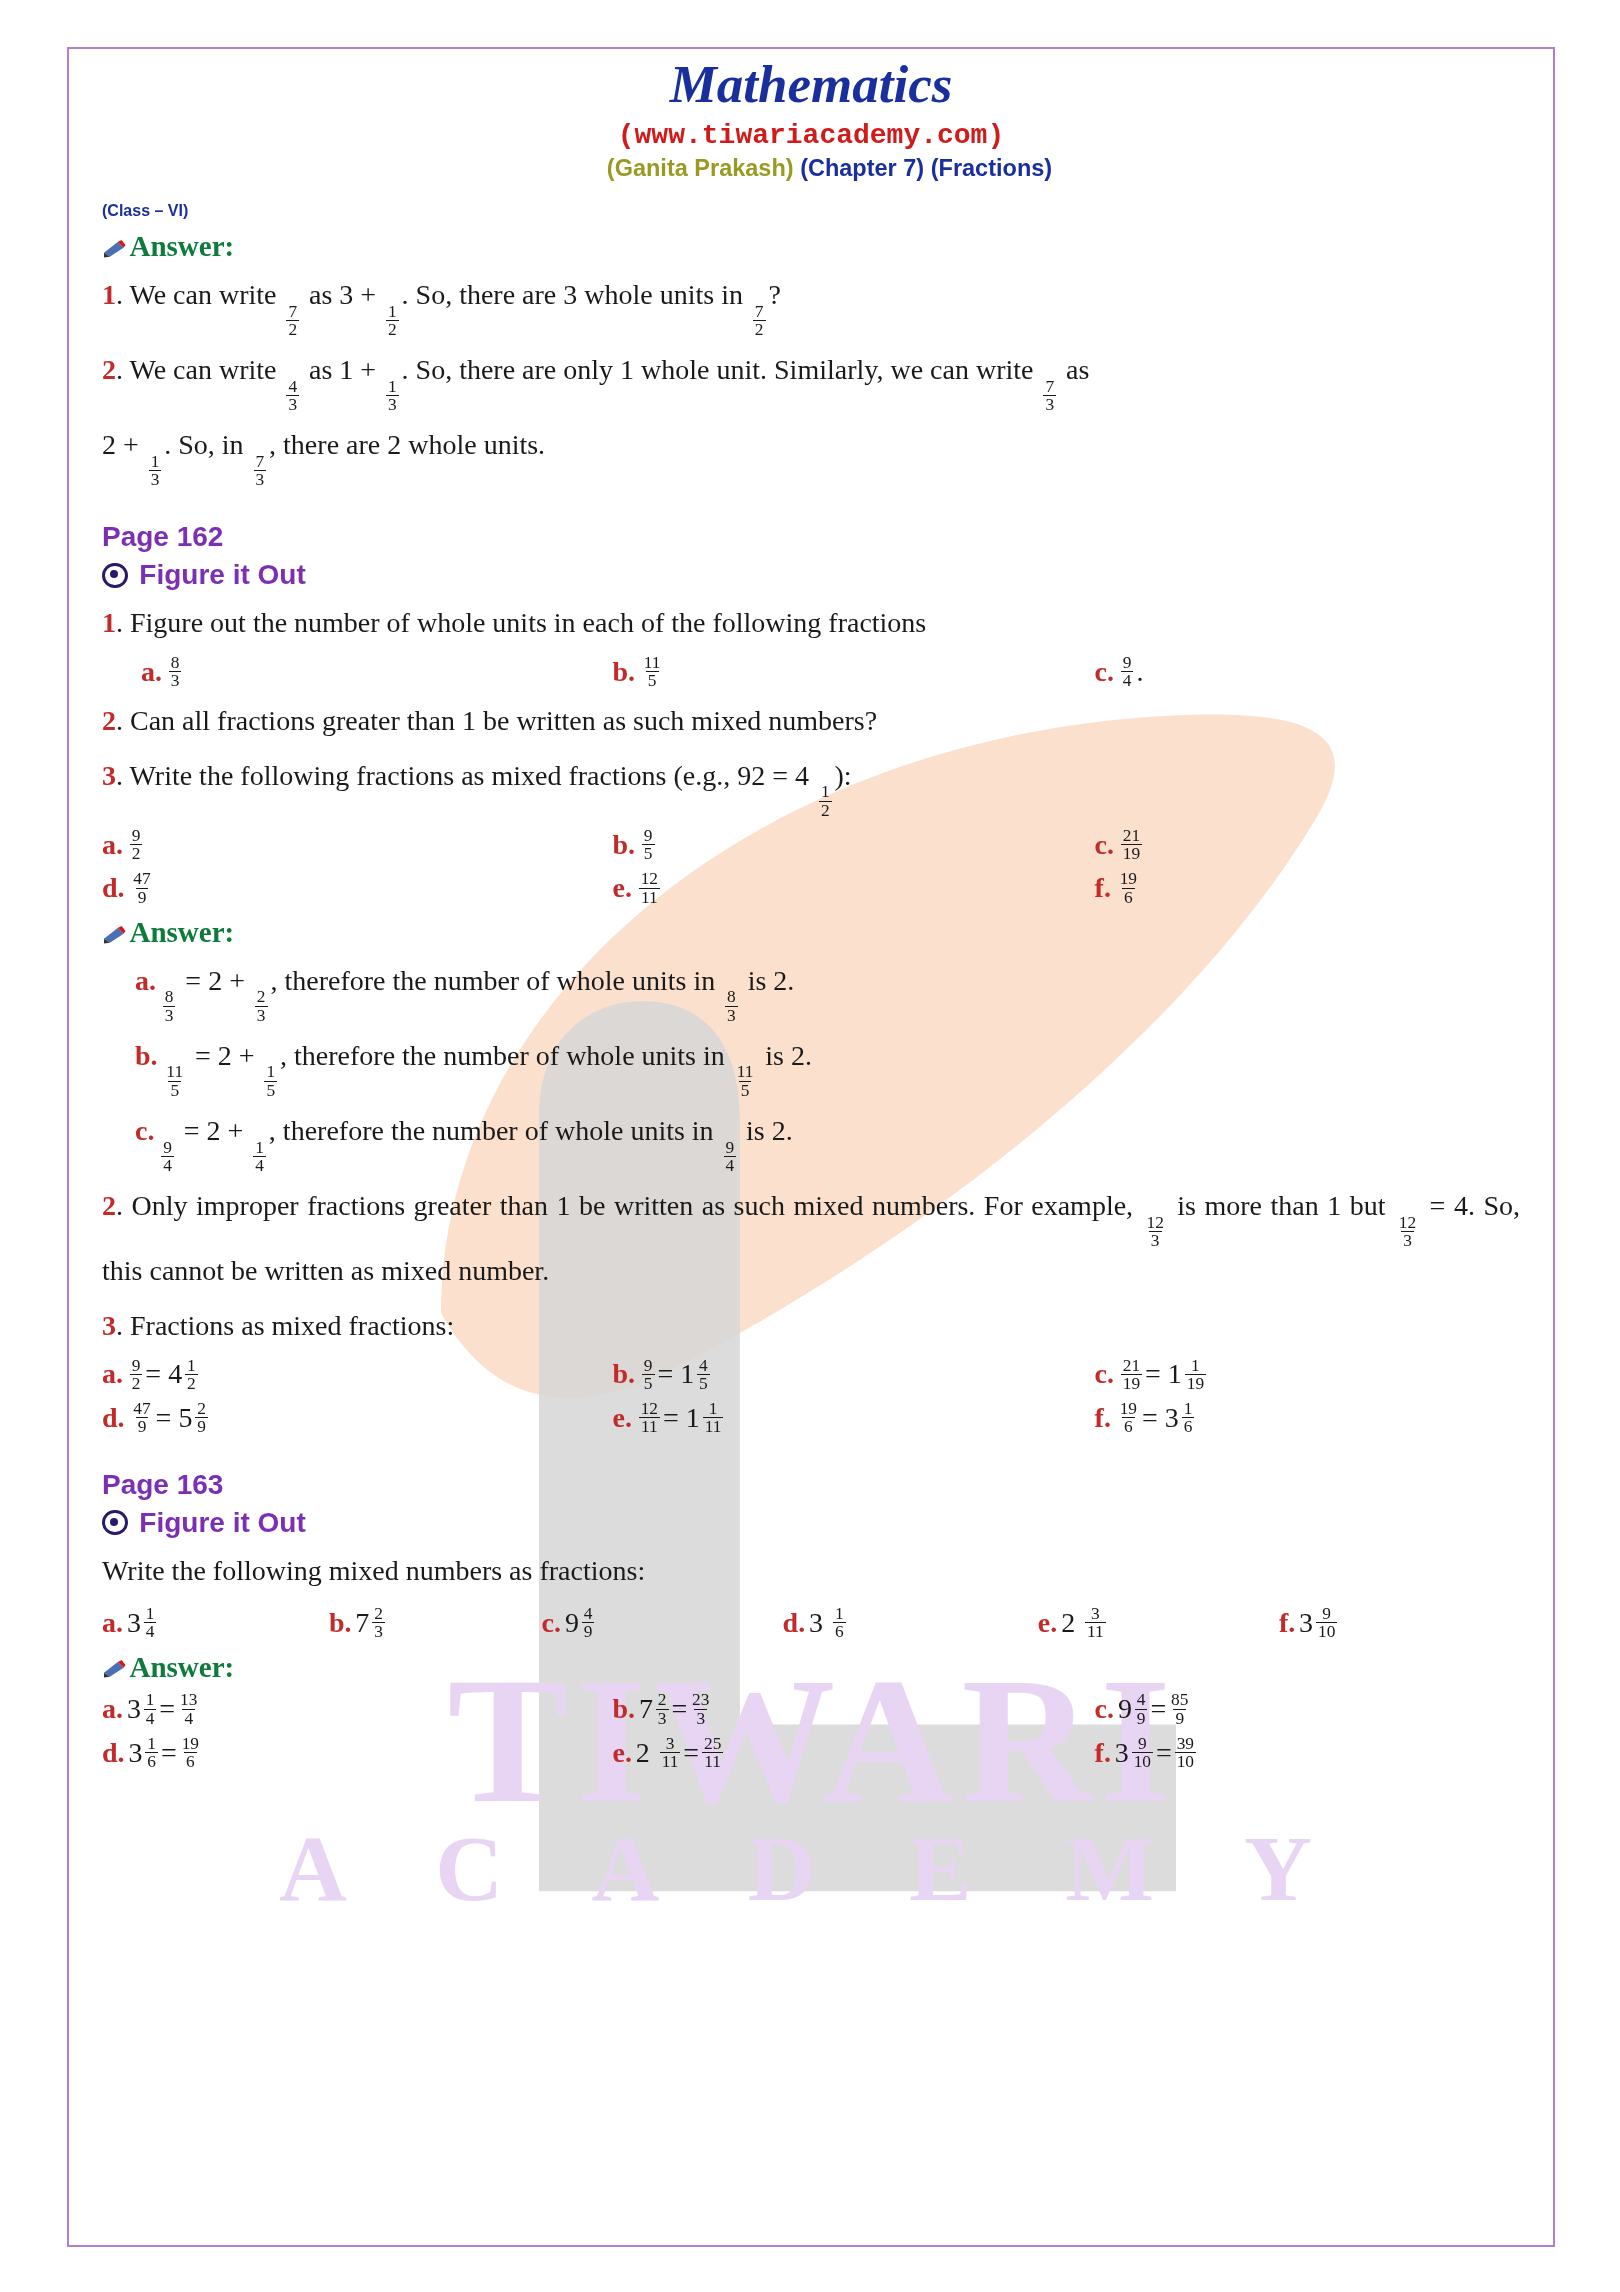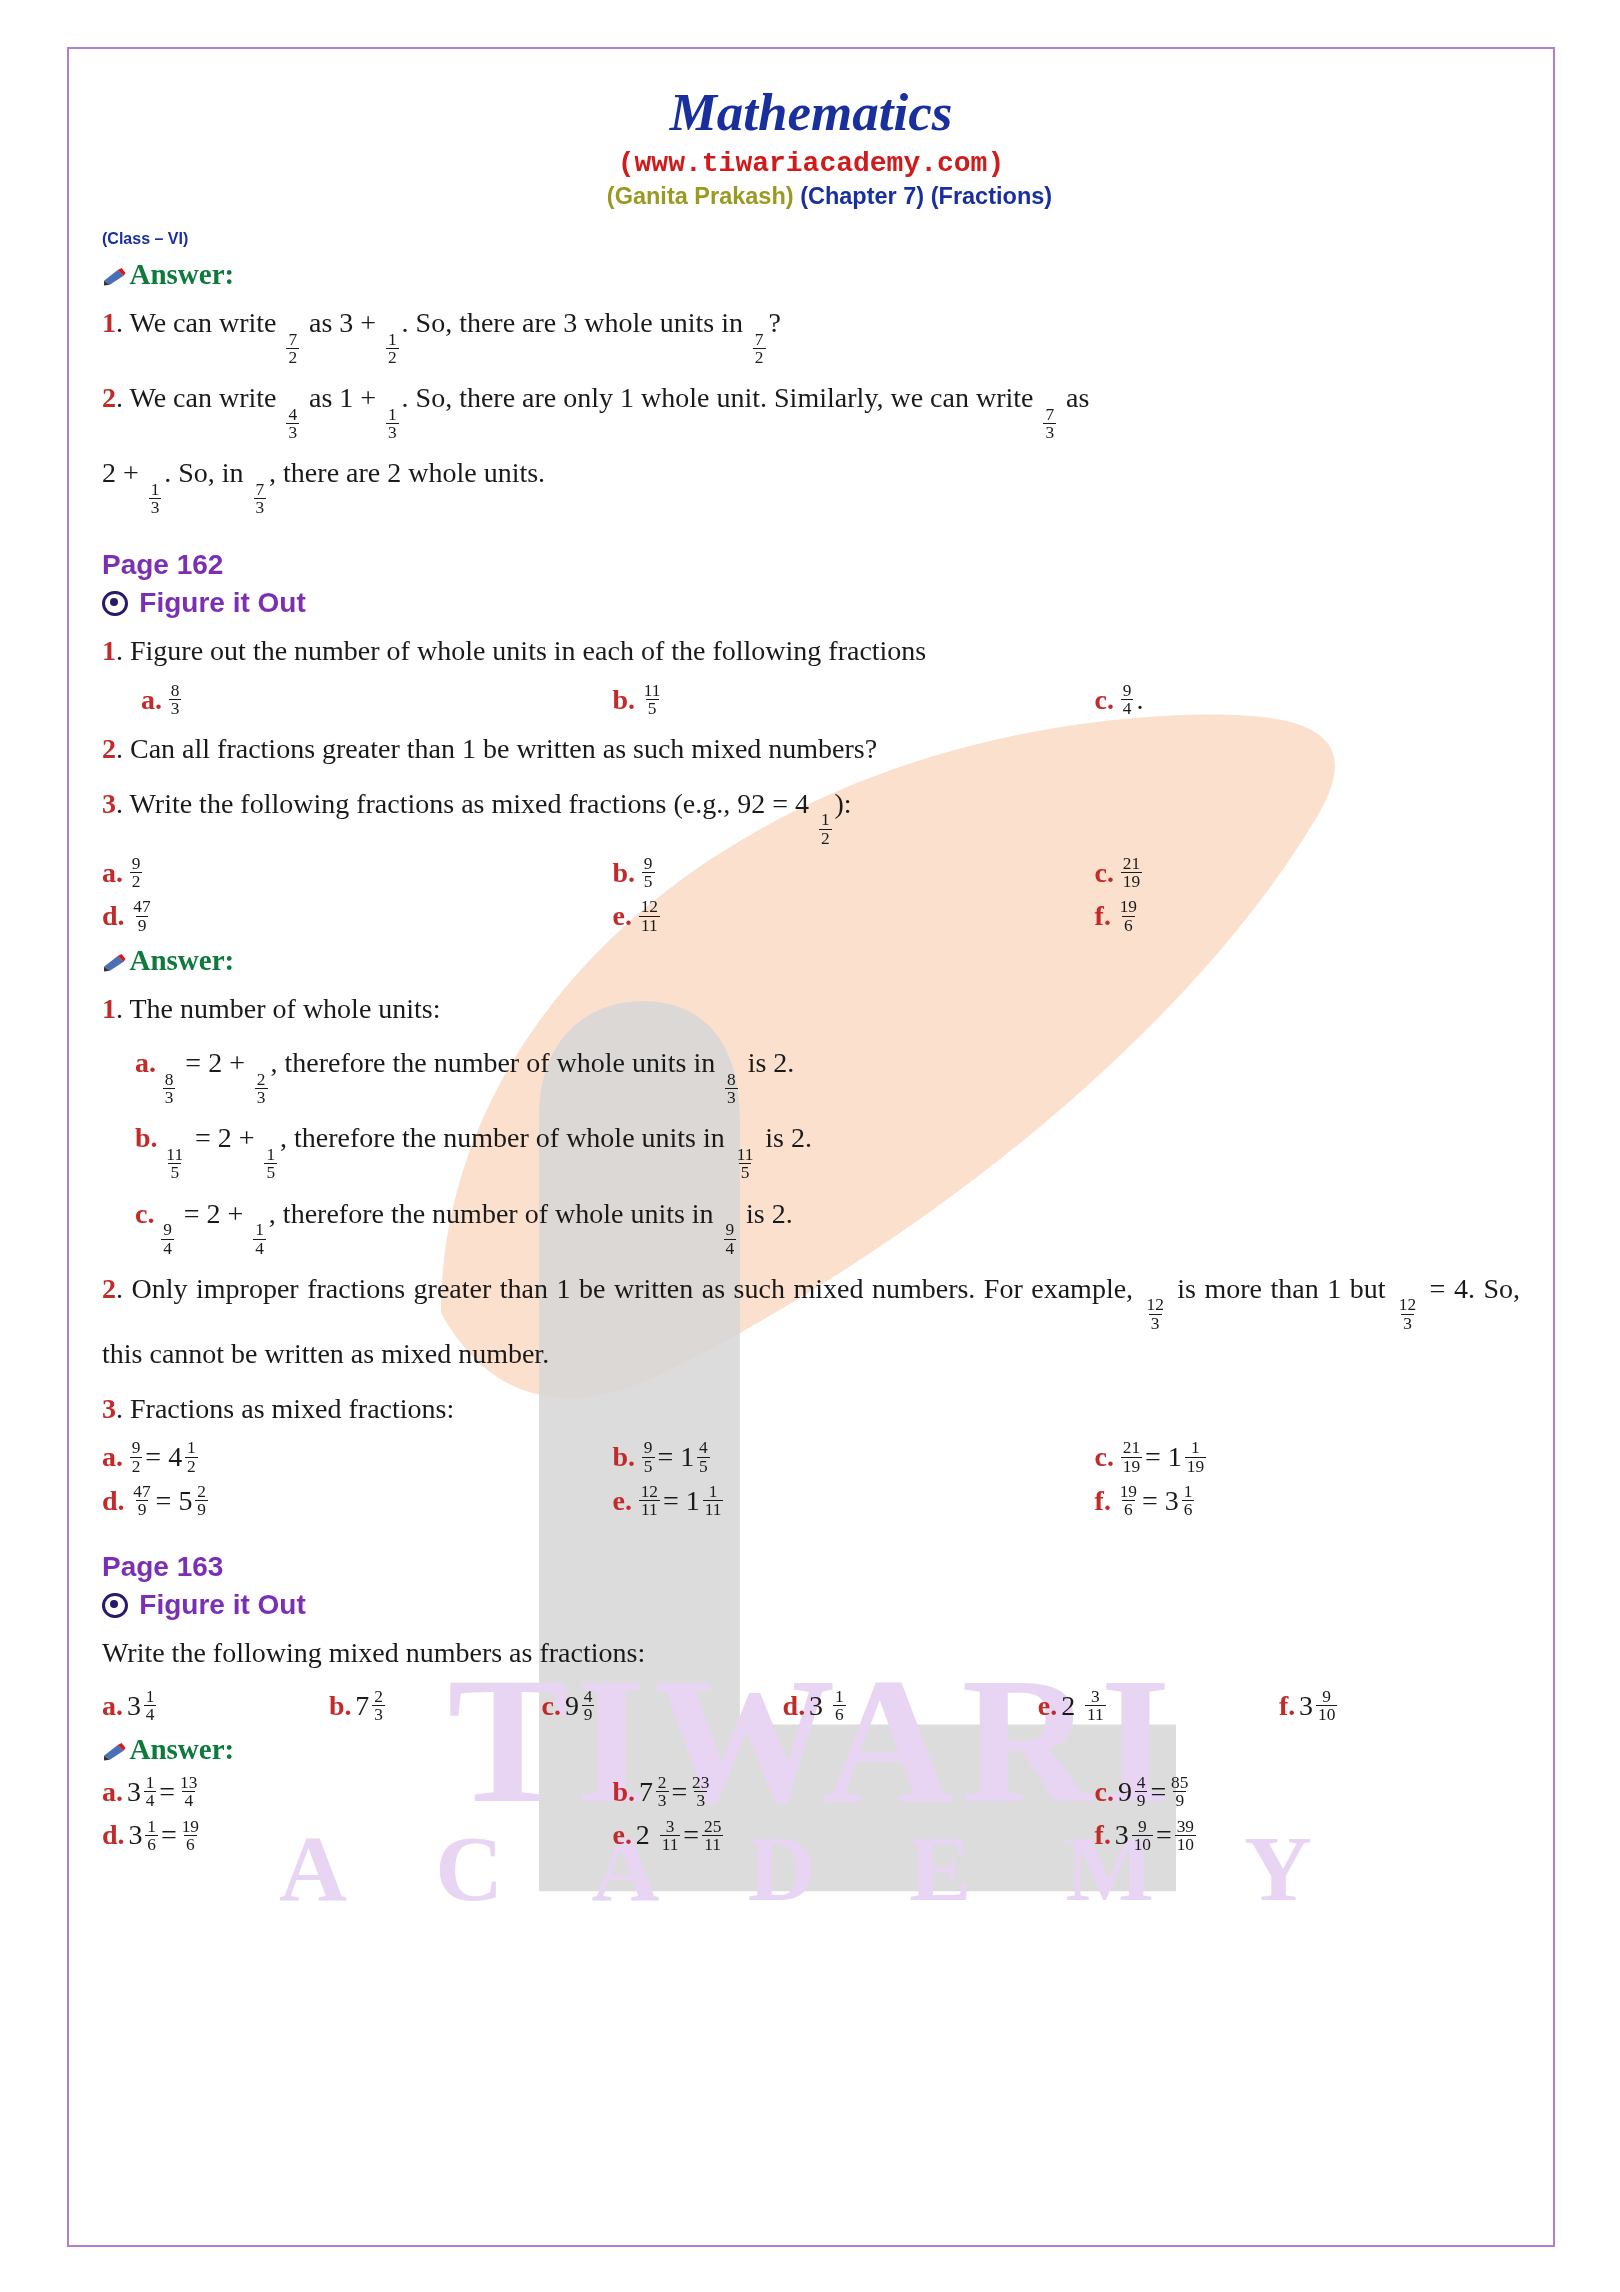--- a/index.html
+++ b/index.html
@@ -47,21 +47,21 @@
     color: #e8d5f3;
     font-weight: bold;
     letter-spacing: 7.8px;
   }
   .wm-text .l1 { font-size: 181px; line-height: 147px; }
   .wm-text .l2 { font-size: 94px; line-height: 108px; letter-spacing: 35px; }
 
   .content {
     position: relative;
     z-index: 2;
-    padding: 36px 33px 0 33px;
+    padding: 8px 33px 0 33px;
   }
 
   
   .title {
     text-align: center;
     font-family: "Liberation Serif", serif;
     font-style: italic;
     font-weight: bold;
     font-size: 53px;
     color: #1a2f9e;
@@ -357,23 +357,20 @@
 
     <div class="ans-head">
       <svg class="pencil" viewBox="0 0 26 20">
         <path d="M2 14 L16 3 L22 9 L8 18 Z" fill="#4a6fb5"></path>
         <path d="M2 14 L8 18 L2 19 Z" fill="#333"></path>
         <path d="M16 3 L20 1 L24 6 L22 9 Z" fill="#d11a1a"></path>
       </svg>
       <span>Answer:</span>
     </div>
 
-    <div class="rowfull">
-      <span class="num">1</span><span>. The number of whole units:</span>
-    </div>
 
     <div class="rowfull indent">
       <span class="lbl">a.</span><span class="fr">
           <span class="n">8</span>
           <span class="d">3</span>
         </span><span> = 2 + </span><span class="fr">
           <span class="n">2</span>
           <span class="d">3</span>
         </span><span>, therefore the number of whole units in </span><span class="fr">
           <span class="n">8</span>

